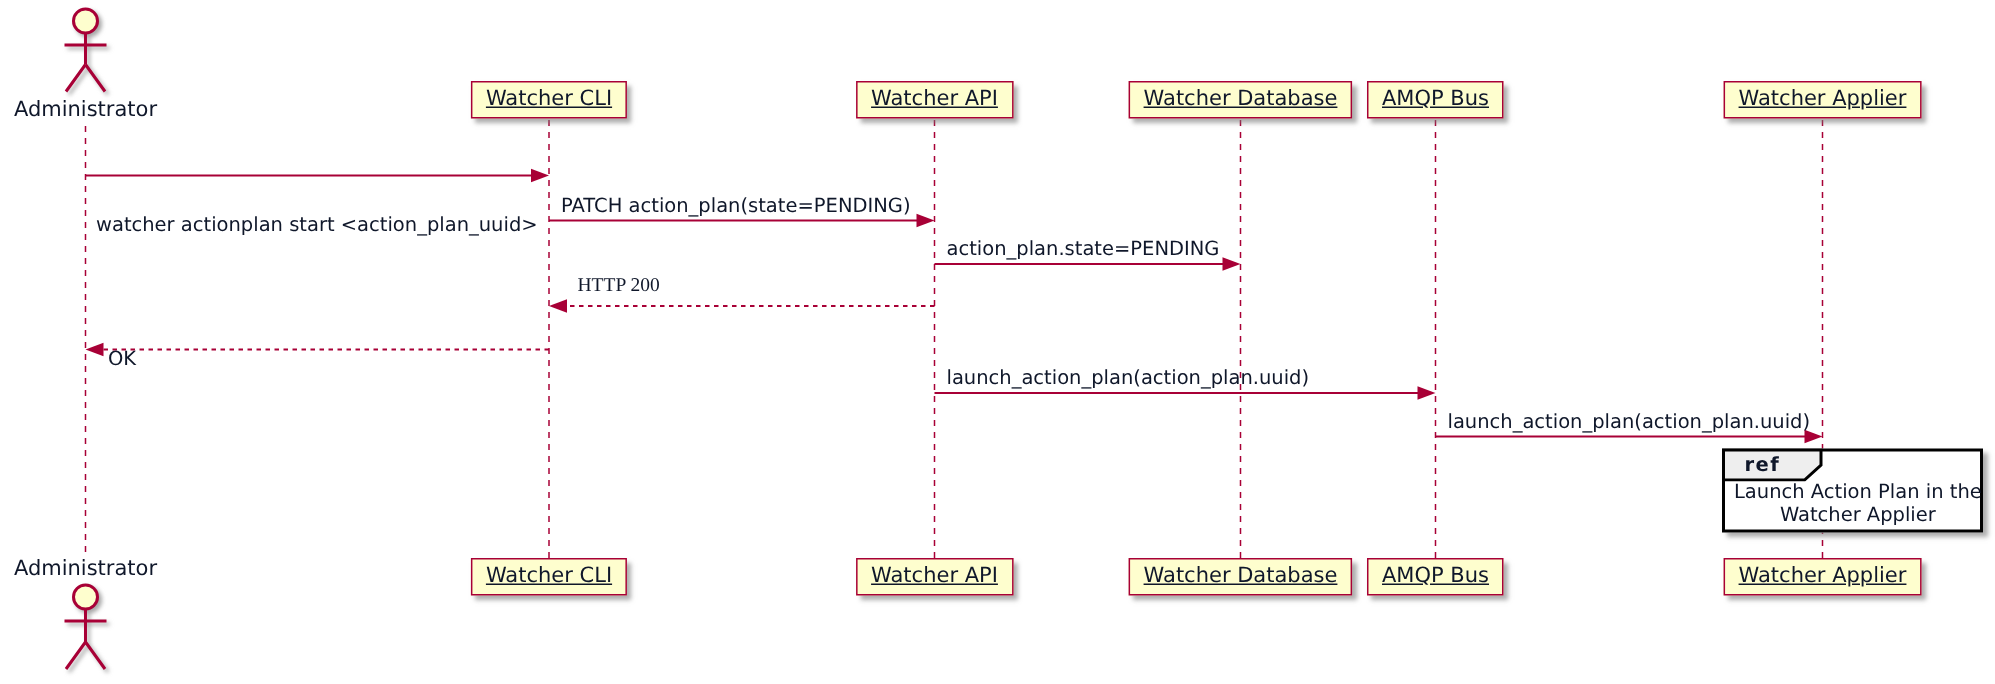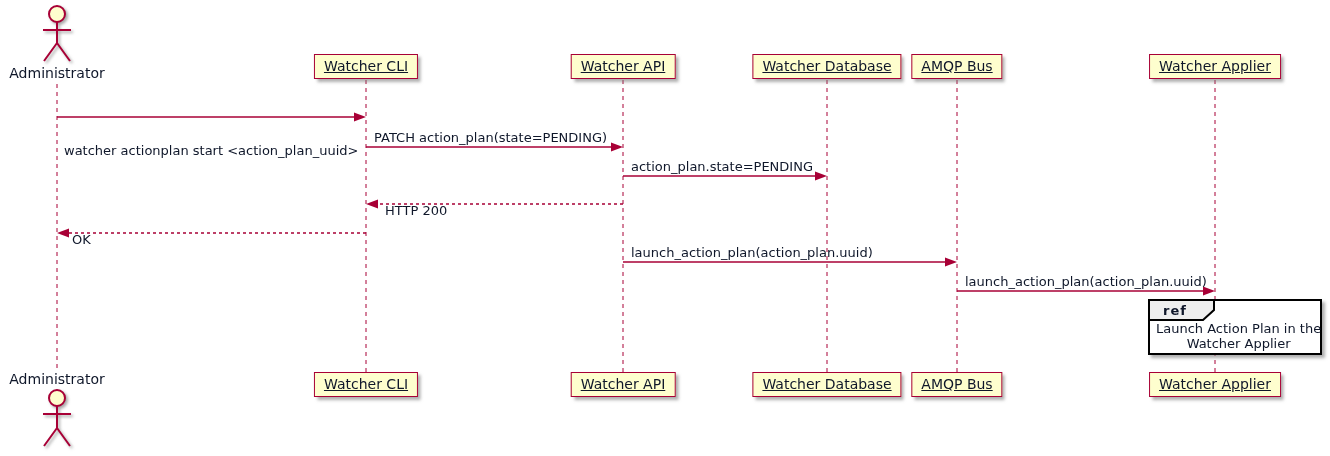--- a/index.html
+++ b/index.html
@@ -152,21 +152,21 @@
 
   <div class="pbox bottom" style="left:366px;">Watcher CLI</div>
   <div class="pbox bottom" style="left:623px;">Watcher API</div>
   <div class="pbox bottom" style="left:827px;">Watcher Database</div>
   <div class="pbox bottom" style="left:957px;">AMQP Bus</div>
   <div class="pbox bottom" style="left:1215px;">Watcher Applier</div>
 
   <div class="msg-label" style="left:64px;  top:100px;margin-top:43px;">watcher actionplan start &lt;action_plan_uuid&gt;</div>
   <div class="msg-label" style="left:631px; top:159px;">action_plan.state=PENDING</div>
   <div class="msg-label" style="left:374px; top:130px;">PATCH action_plan(state=PENDING)</div>
-  <div class="msg-label" style="left:385px; top:203px;">HTTP 200</div>
+  <div class="msg-label" style="left:385px; top:182px;font-family:Liberation Serif, serif;">HTTP 200</div>
   <div class="msg-label" style="left:72px;  top:232px;">OK</div>
   <div class="msg-label" style="left:631px; top:245px;">launch_action_plan(action_plan.uuid)</div>
   <div class="msg-label" style="left:965px; top:274px;">launch_action_plan(action_plan.uuid)</div>
 
   <div class="ref-box">
     <div class="ref-tab">
       <svg width="70" height="22" viewBox="0 0 70 22">
         <path d="M1,1 L66,1 L66,11 L55,21 L1,21 Z" fill="#EEEEEE" stroke="#000000" stroke-width="2"></path>
       </svg>
       <span class="ref-keyword">ref</span>

